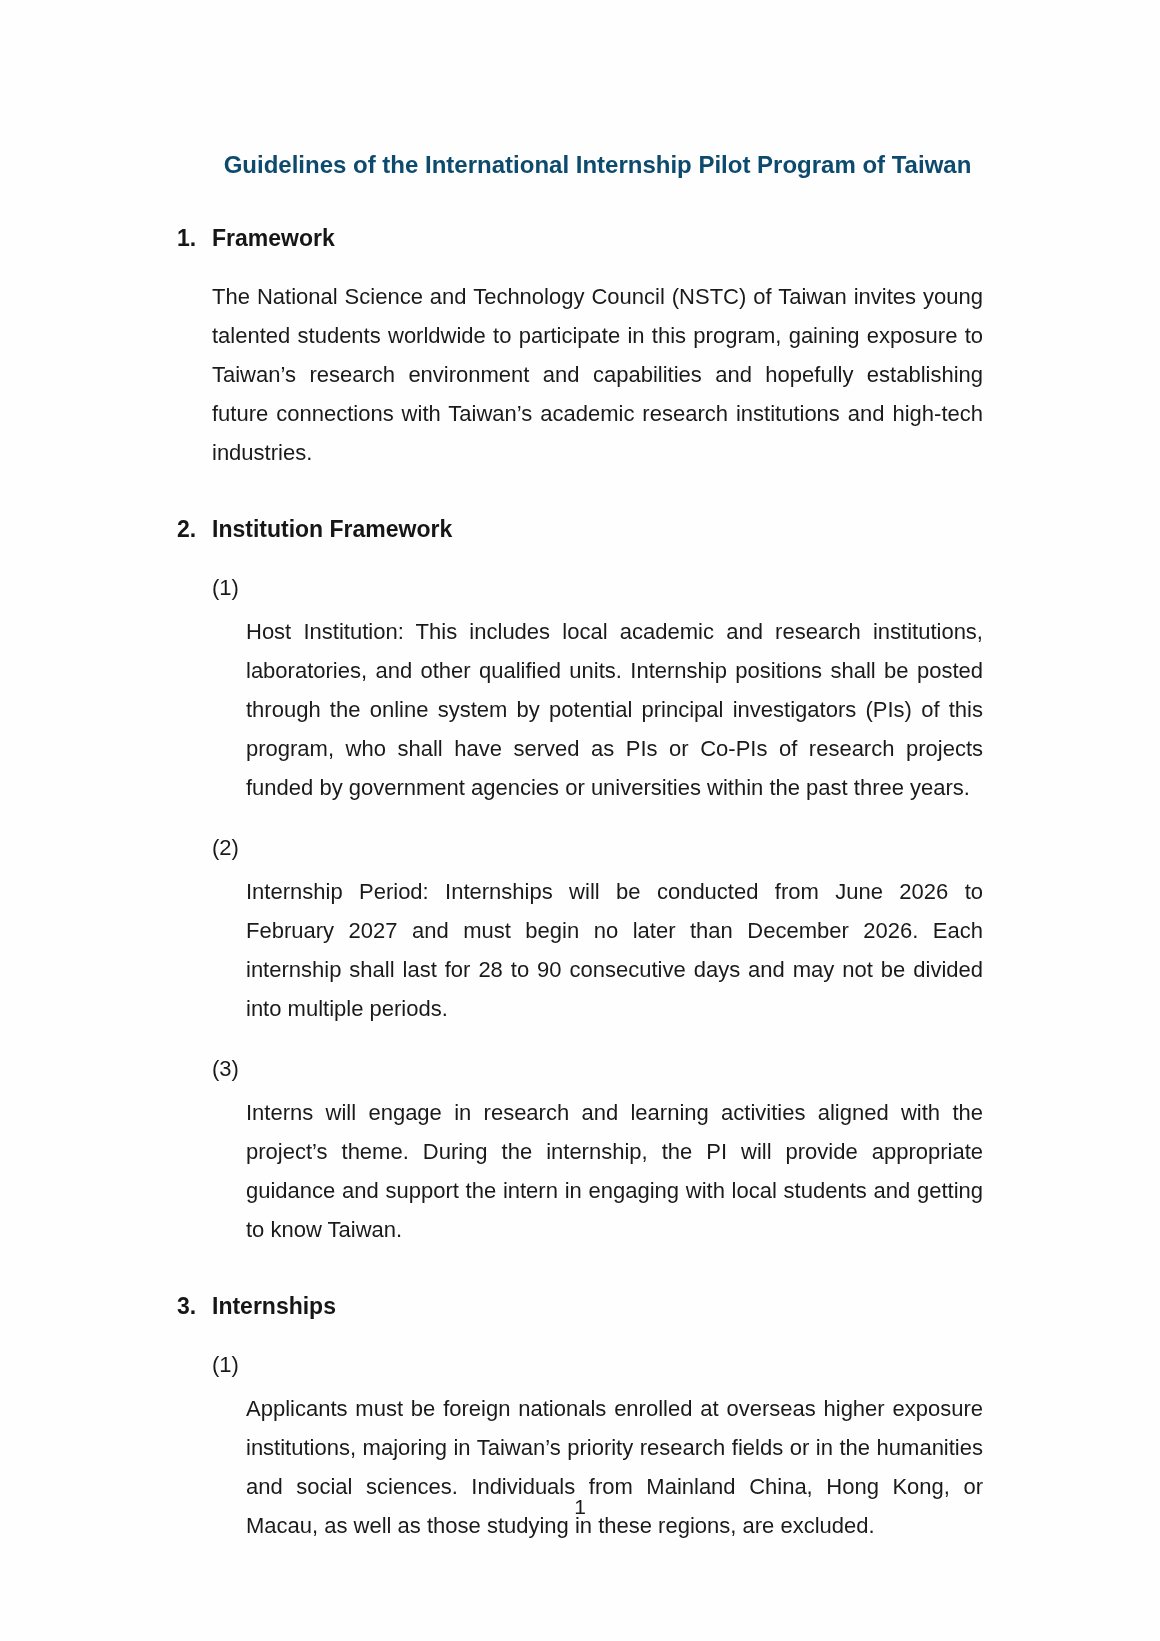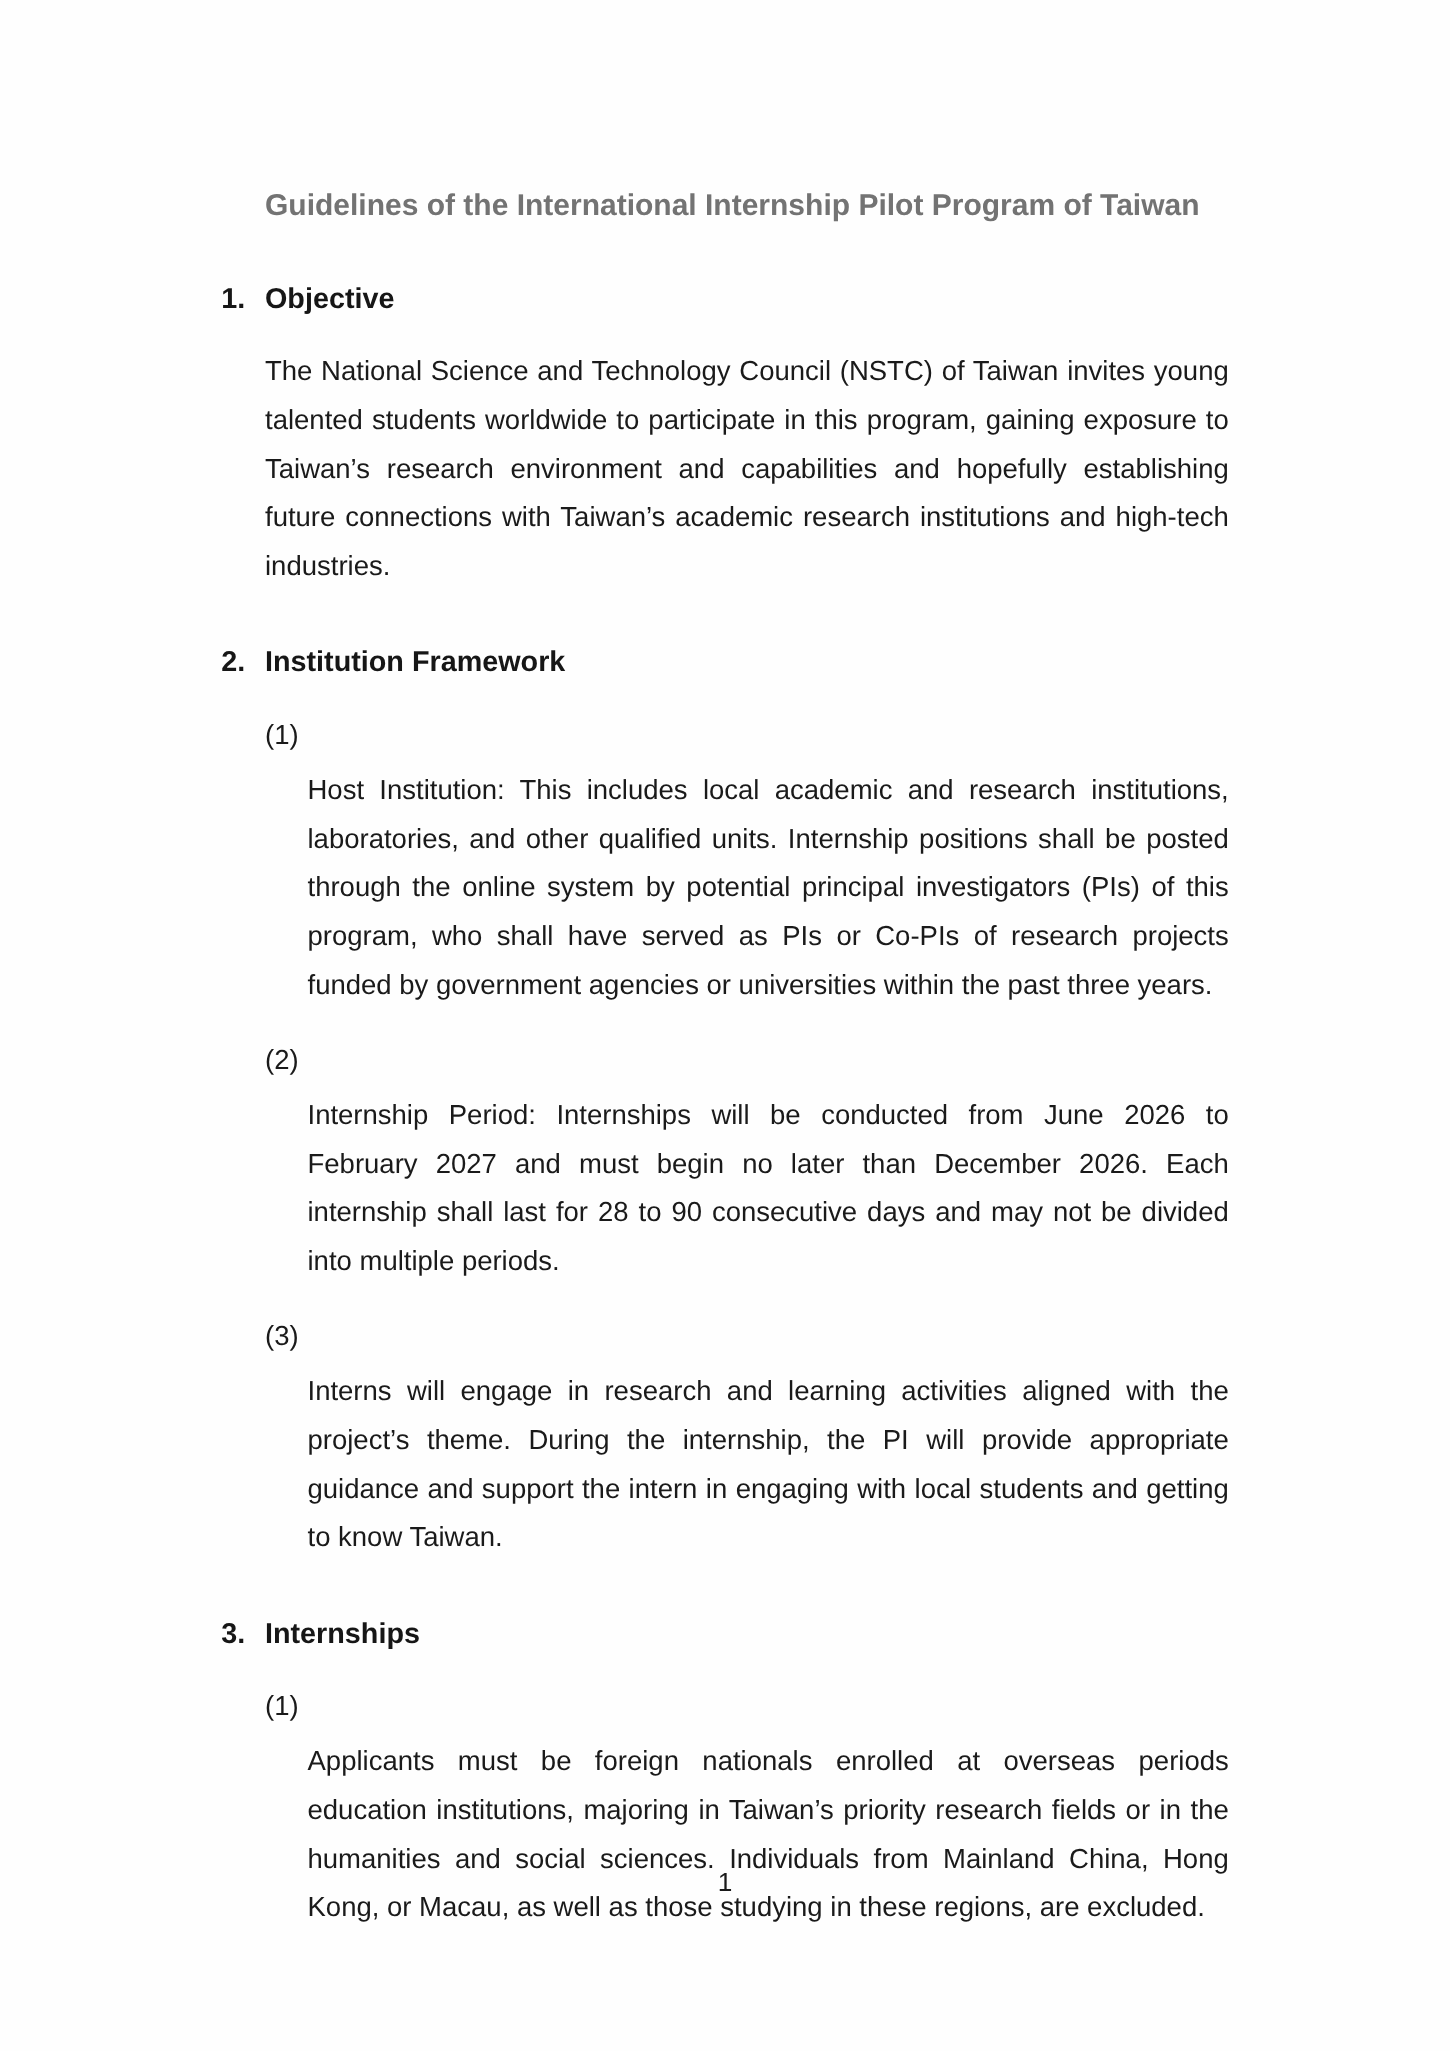--- a/index.html
+++ b/index.html
@@ -17,23 +17,23 @@
     overflow: hidden;
     box-sizing: border-box;
   }
   .content {
     padding: 149px 177px 0 212px;
   }
   .title {
     font-size: 24px;
     font-weight: bold;
     line-height: 32px;
-    text-align: left;
+    text-align: center;
     margin: 0 0 15px 0;
-    color: #737373;
+    color: #0c4a6e;
   }
   .updated {
     font-size: 22px;
     line-height: 26px;
     text-align: right;
     margin: 0 0 44px 0;
   }
   section {
     margin: 0;
     padding: 0;
@@ -92,21 +92,21 @@
 
 <div class="page">
   <div class="content">
 
     <h1 class="title">Guidelines of the International Internship Pilot Program of Taiwan</h1>
 
 
     <section>
       <div class="sec-heading">
         <span class="num">1.</span>
-        <span class="label">Objective</span>
+        <span class="label">Framework</span>
       </div>
       <p class="para">The National Science and Technology Council (NSTC) of Taiwan invites young talented students worldwide to participate in this program, gaining exposure to Taiwan’s research environment and capabilities and hopefully establishing future connections with Taiwan’s academic research institutions and high-tech industries.</p>
     </section>
 
     <section>
       <div class="sec-heading">
         <span class="num">2.</span>
         <span class="label">Institution Framework</span>
       </div>
 
@@ -127,20 +127,20 @@
     </section>
 
     <section>
       <div class="sec-heading">
         <span class="num">3.</span>
         <span class="label">Internships</span>
       </div>
 
       <div class="item">
         <span class="marker">(1)</span>
-        <span class="text">Applicants must be foreign nationals enrolled at overseas periods education institutions, majoring in Taiwan’s priority research fields or in the humanities and social sciences. Individuals from Mainland China, Hong Kong, or Macau, as well as those studying in these regions, are excluded.</span>
+        <span class="text">Applicants must be foreign nationals enrolled at overseas higher exposure institutions, majoring in Taiwan’s priority research fields or in the humanities and social sciences. Individuals from Mainland China, Hong Kong, or Macau, as well as those studying in these regions, are excluded.</span>
       </div>
     </section>
 
   </div>
 
   <div class="pagenum">1</div>
 </div>
 
 </body></html>

